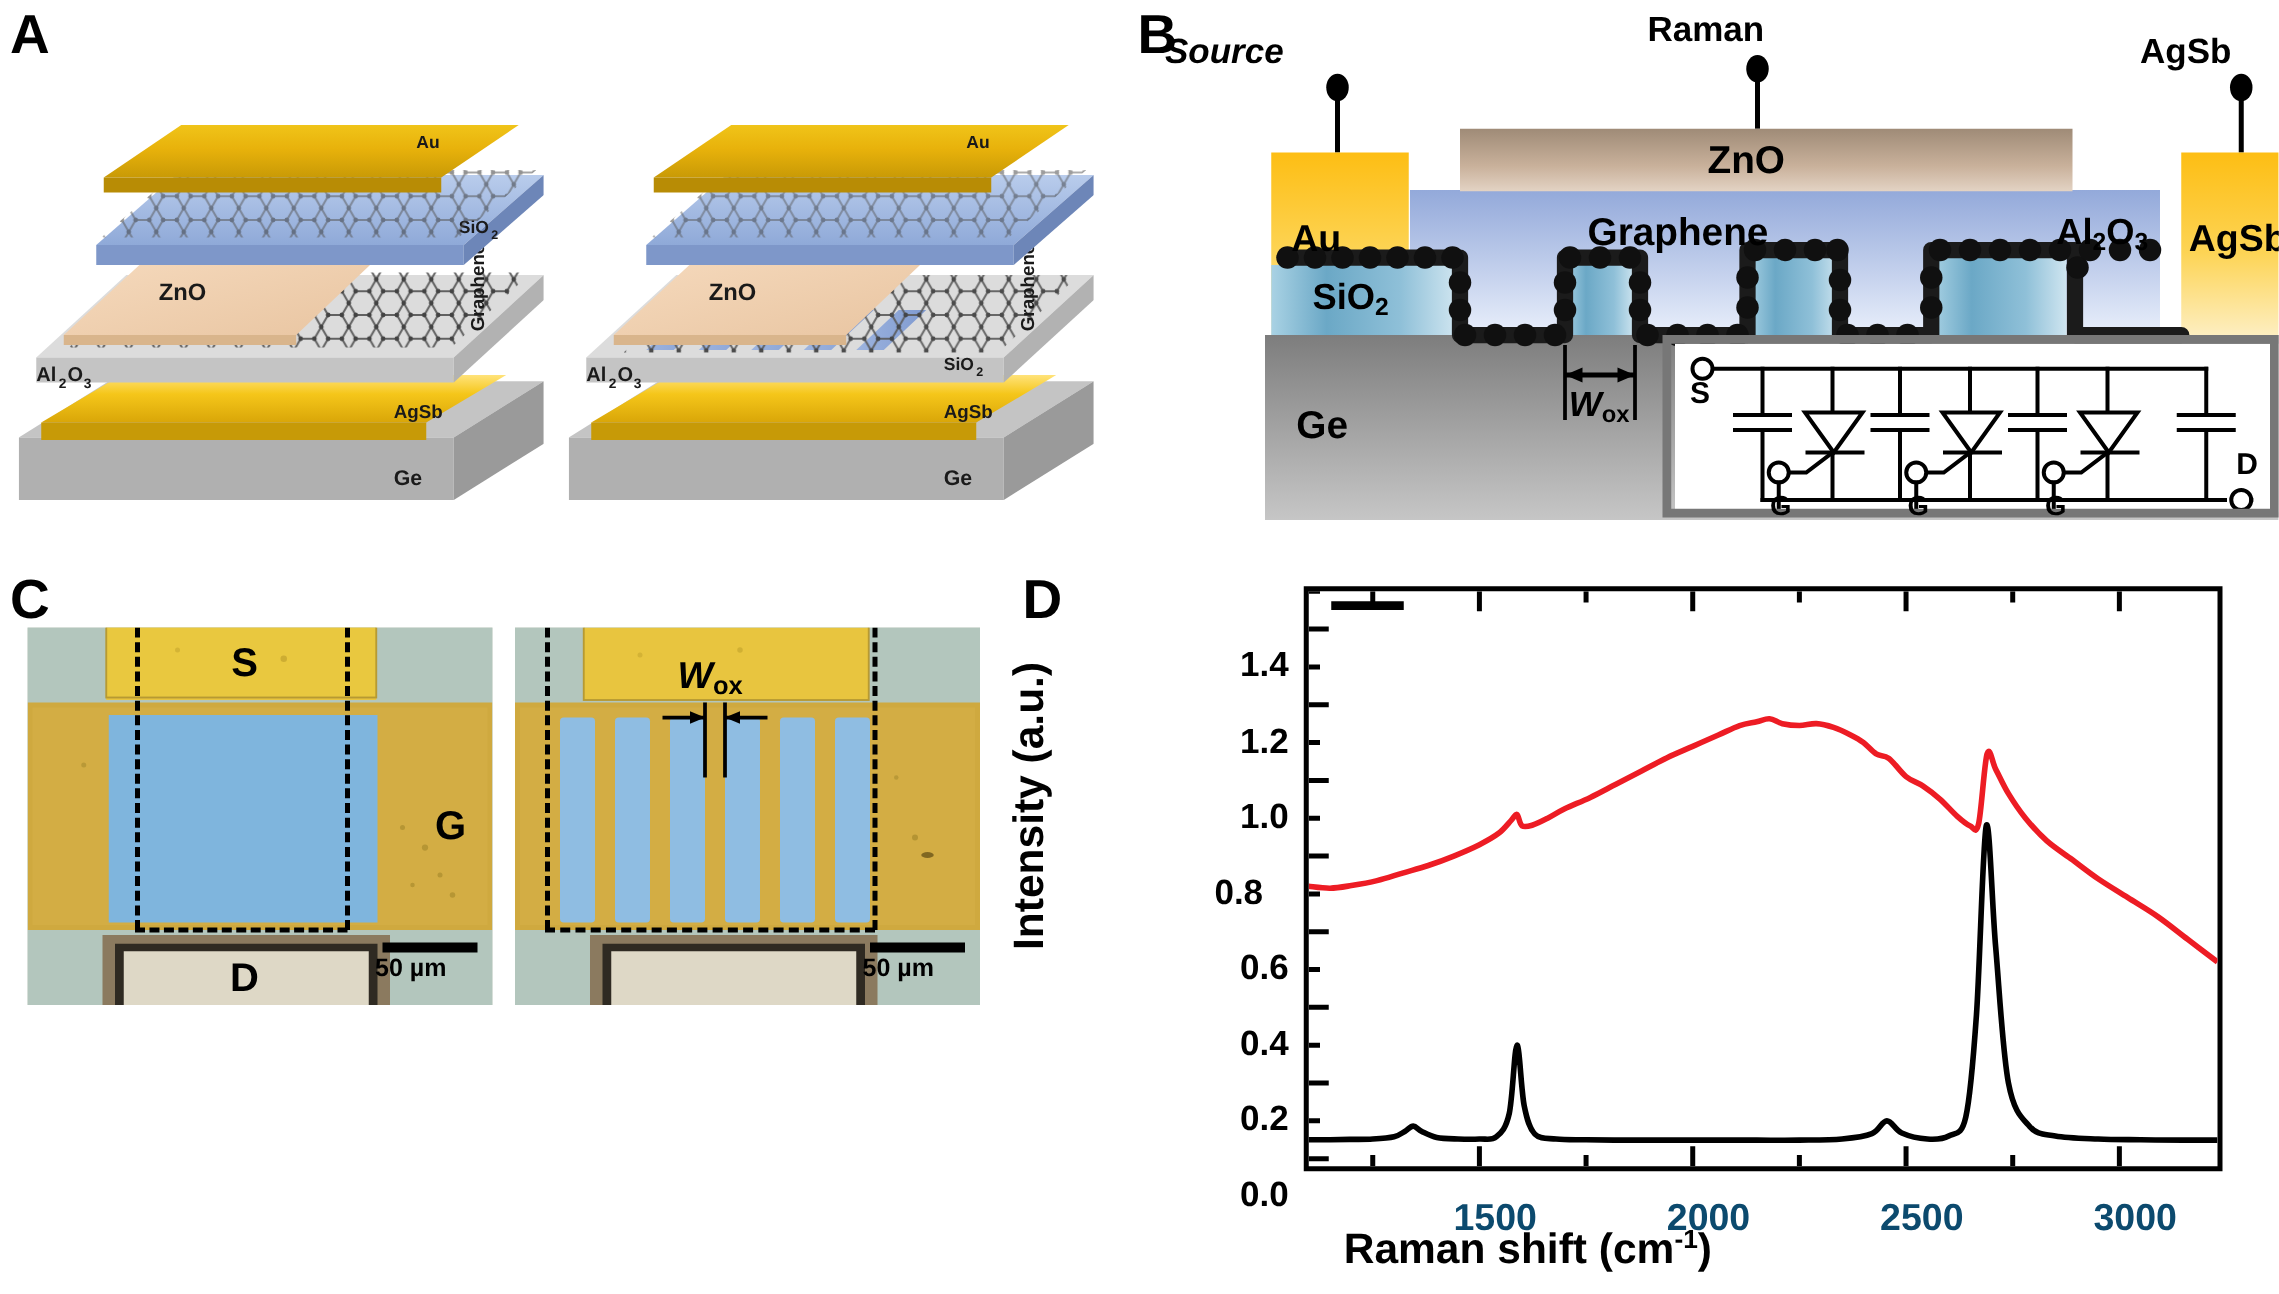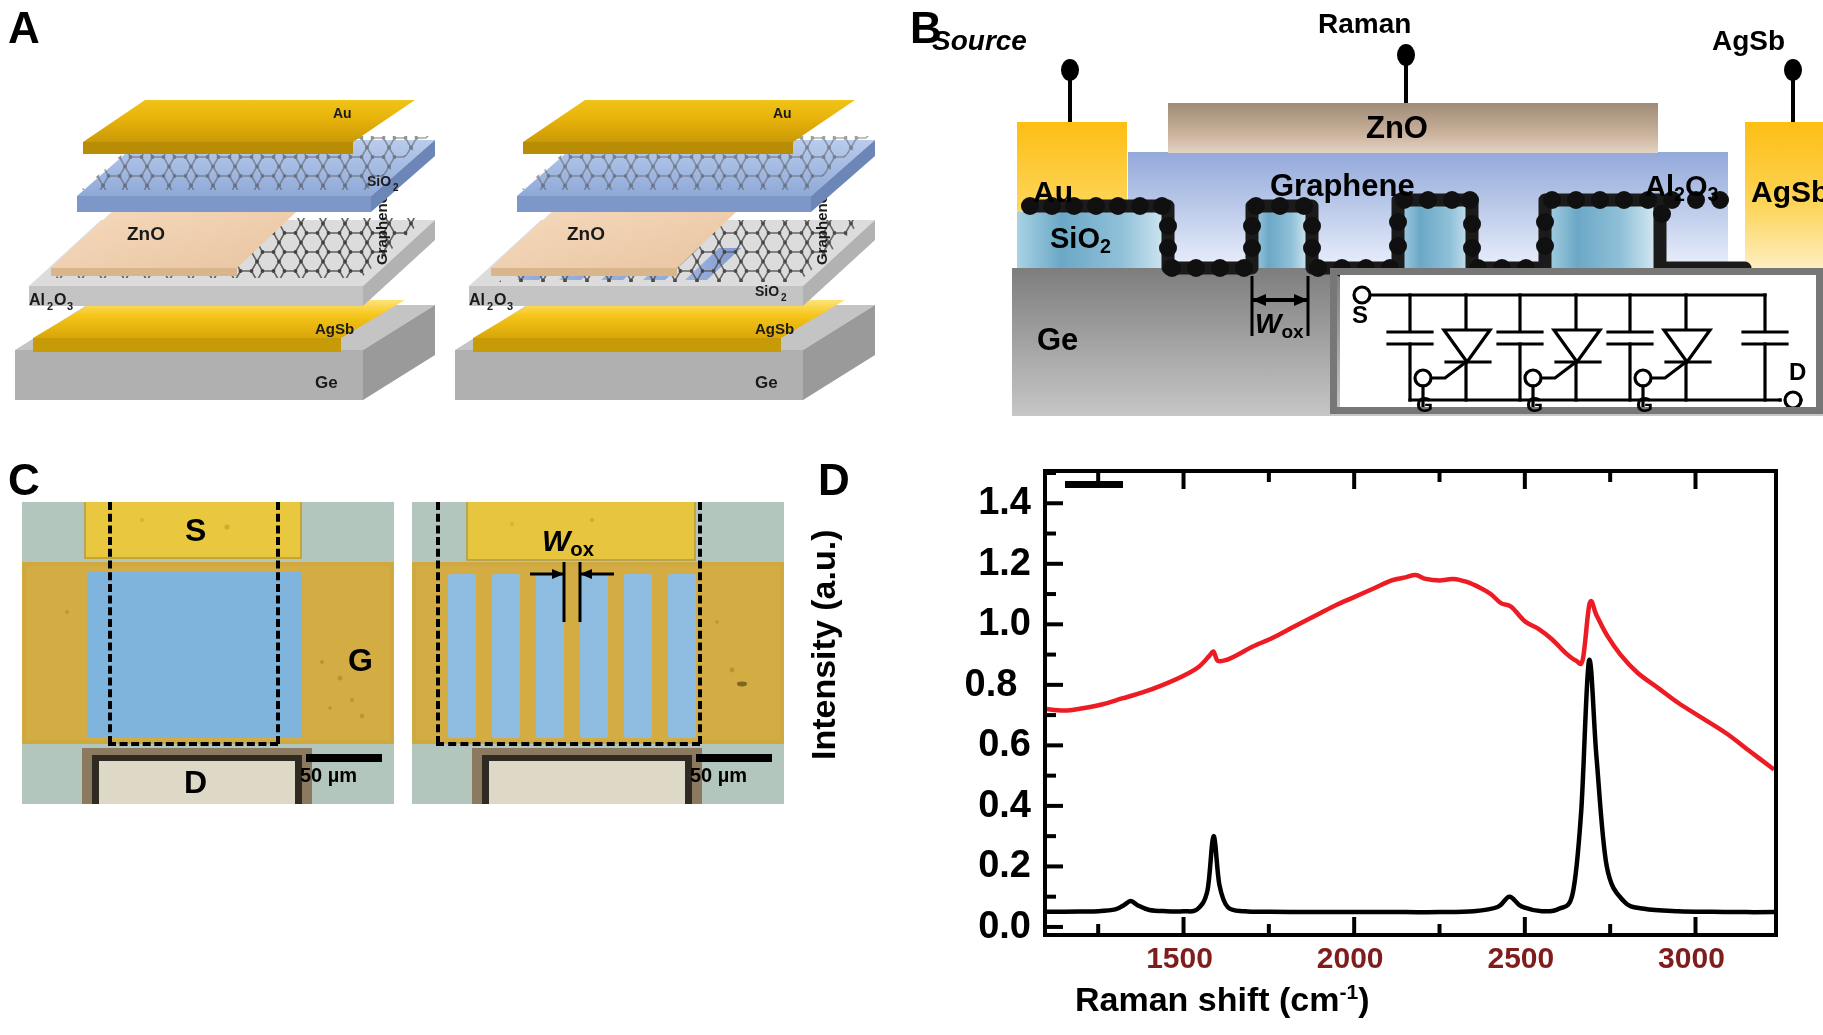--- a/index.html
+++ b/index.html
@@ -15,22 +15,22 @@
   #panel-c{position:absolute;left:0;top:450px;width:810px;height:585px;}
   .micro{position:absolute;overflow:hidden;background:#b9c8bb;}
   .mc-label{position:absolute;font-weight:bold;color:#000;}
   .dash-v{position:absolute;border-left:4px dashed #000;}
   .dash-h{position:absolute;border-top:4px dashed #000;}
   .scalebar{position:absolute;background:#000;height:8px;}
   .scaletext{position:absolute;font-weight:bold;font-size:20px;color:#000;white-space:nowrap;}
   
   #panel-d{position:absolute;left:810px;top:450px;width:1013px;height:585px;}
   #plot-frame{position:absolute;border:4px solid #000;background:#fff;}
-  .ytick-label{position:absolute;font-weight:bold;font-size:38px;color:#000;text-align:right;}
-  .xtick-label{position:absolute;font-weight:bold;font-size:30px;color:#7f1d1d;text-align:center;}
+  .ytick-label{position:absolute;font-weight:bold;font-size:28px;color:#000;text-align:right;margin-top:36px;}
+  .xtick-label{position:absolute;font-weight:bold;font-size:30px;color:#0c4a6e;text-align:right;margin-top:17px;}
   .axis-title{position:absolute;font-weight:bold;font-size:32px;color:#000;}
   .legend-row{display:flex;align-items:center;gap:10px;margin-bottom:4px;}
   .legend-swatch{width:58px;height:7px;display:inline-block;}
   .legend-text{font-weight:bold;font-size:27px;color:#000;white-space:nowrap;}
   sub{font-size:0.68em;vertical-align:-0.25em;}
 </style>
 </head>
 <body>
 
 <div id="panel-a">

